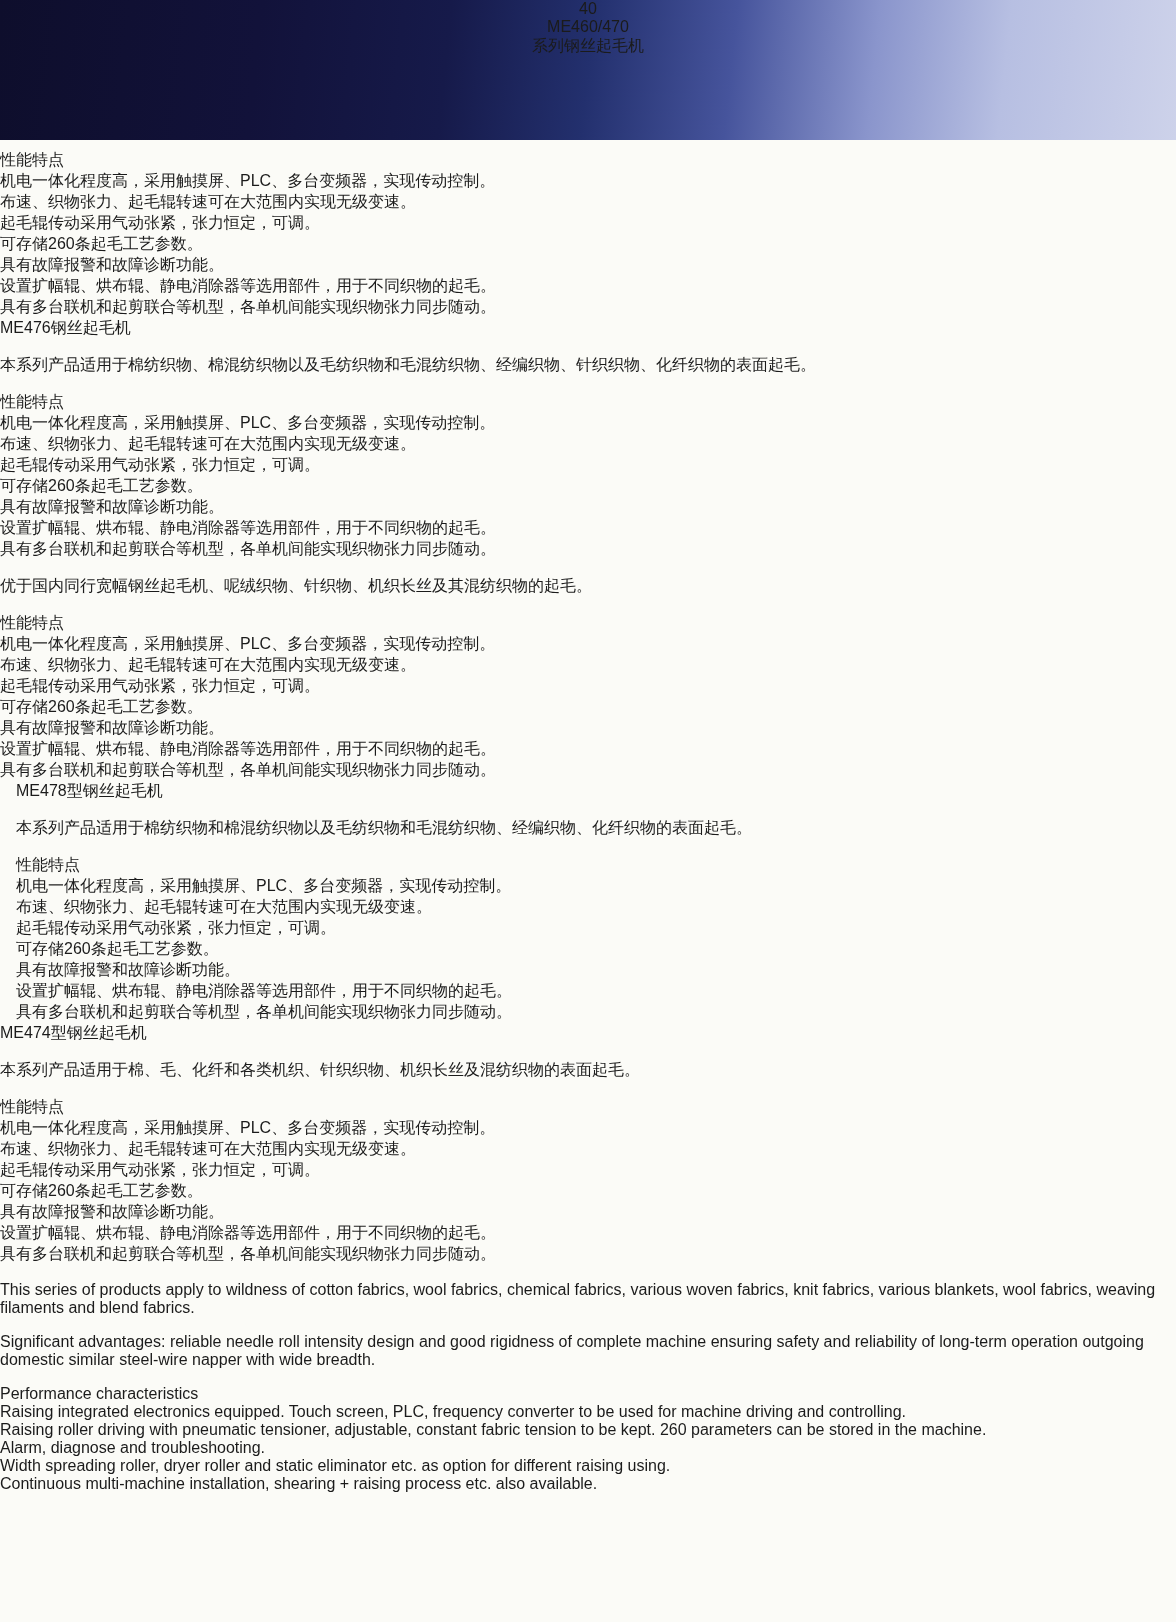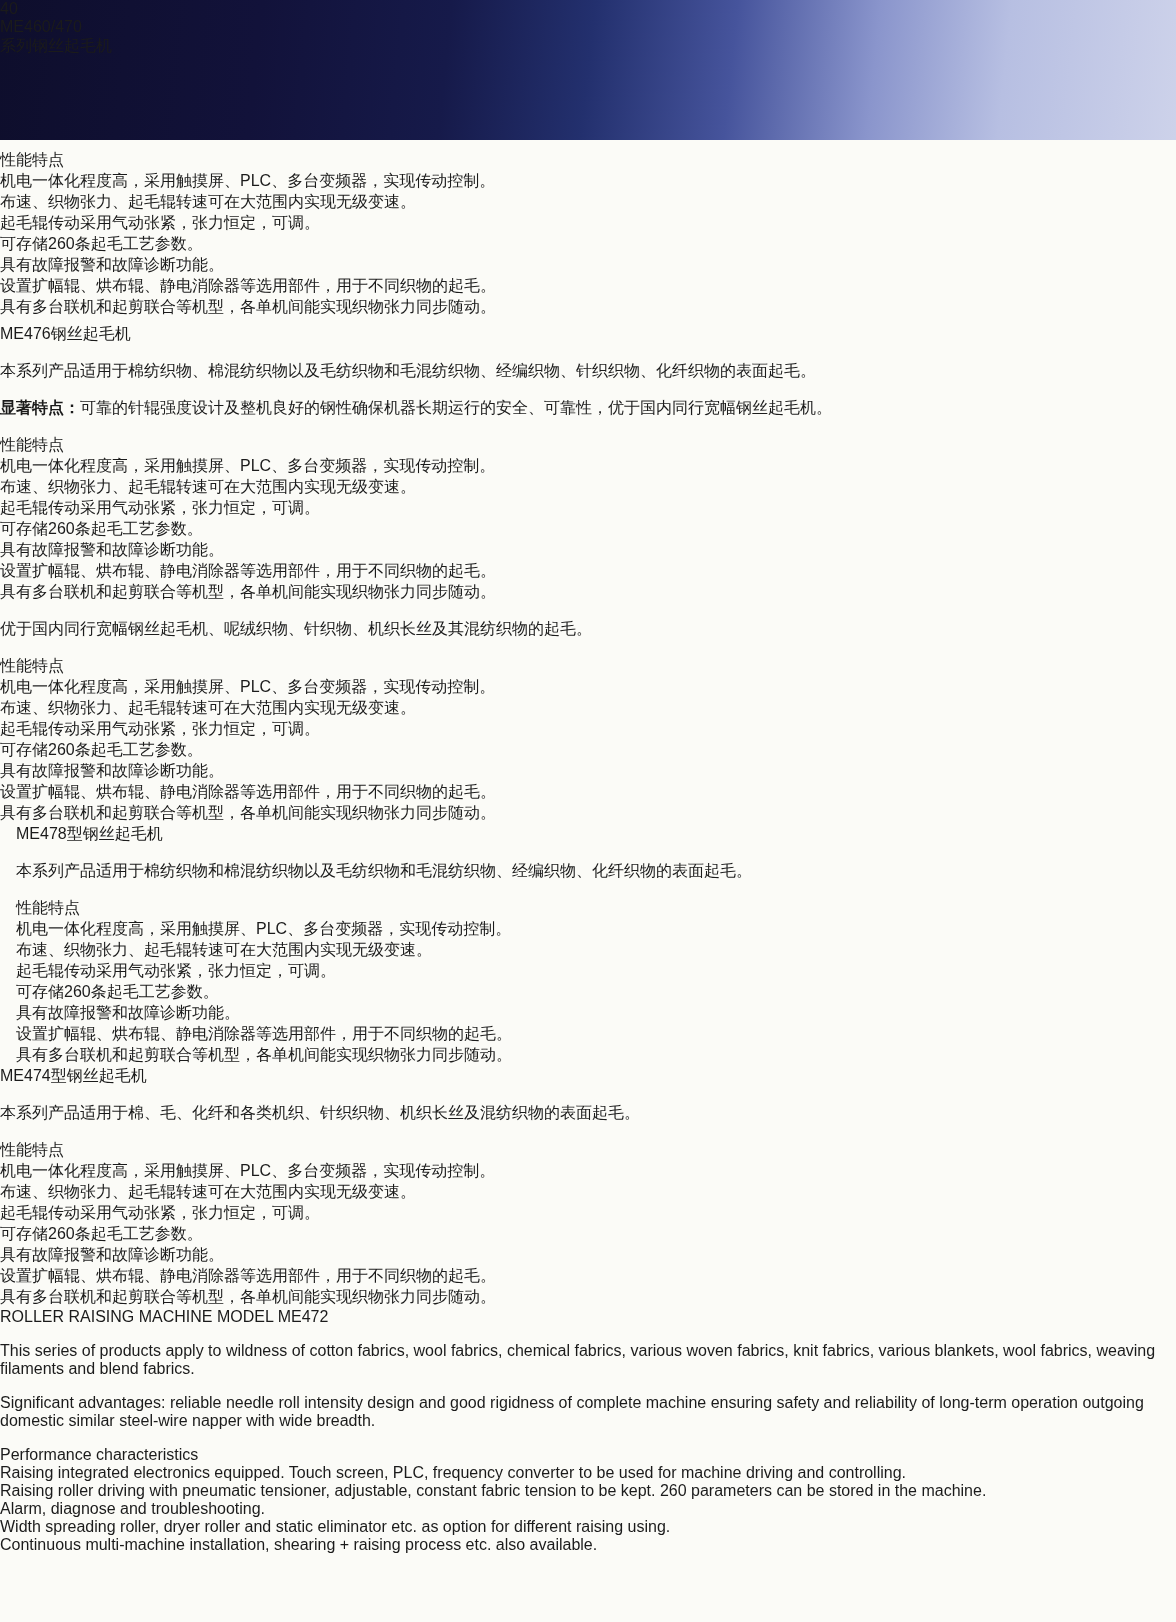--- a/index.html
+++ b/index.html
@@ -57,21 +57,21 @@
   
   .edge-bottom{position:absolute;left:0;right:0;bottom:0;height:5px;
     background:linear-gradient(0deg,#3d3d37 0%,#6f6f66 70%,rgba(150,150,140,.2) 100%);}
   .edge-right{position:absolute;top:165px;bottom:8px;right:3px;width:2px;background:rgba(140,140,133,.45);}
 </style>
 </head>
 <body>
 
 <div id="page">
 
-  <div class="banner" style="background:linear-gradient(96deg,#0e0e2c 0%,#12123a 22%,#161a4a 38%,#23306e 50%,#46549c 62%,#8a95cc 74%,#b7bfe2 85%,#cdd2ea 100%);">
+  <div class="banner" style="background:linear-gradient(96deg,#0e0e2c 0%,#12123a 22%,#161a4a 38%,#23306e 50%,#46549c 62%,#8a95cc 74%,#b7bfe2 85%,#cdd2ea 100%);text-align:center;">
     <div class="banner-swath"></div>
     <div class="banner-waves"></div>
     <div class="banner-decor">40</div>
     <div class="banner-title">ME460/470</div>
     <div class="banner-sub">系列钢丝起毛机</div>
   </div>
   <div class="banner-stripe"></div>
 
   <div class="wm wm1">TTMN.COM</div>
   <div class="wm wm2">中国纺机网</div>
@@ -116,27 +116,26 @@
           <span>设置扩幅辊、烘布辊、静电消除器等选用部件，用于不同织物的起毛。</span>
         </div>
 
         <div class="cn-item">
           <span class="dot-sm"></span>
           <span>具有多台联机和起剪联合等机型，各单机间能实现织物张力同步随动。</span>
         </div>
       </div>
   </div>
 
-  <div class="cn-sec" style="left:612px;top:194px;margin-top:6px;">
+  <div class="cn-sec" style="left:612px;top:194px;">
     <div class="cn-h">
       <span class="dot-lg"></span>
       <span>ME476钢丝起毛机</span>
     </div>
     <p class="cn-intro">本系列产品适用于棉纺织物、棉混纺织物以及毛纺织物和毛混纺织物、经编织物、针织织物、化纤织物的表面起毛。</p>
-    <p class="cn-adv"><b>显著特点：</b><span>可靠的针辊强度设计及整机良好的钢性确保机器长期运行的安全、可靠性，优于国内同行宽幅钢丝起毛机。</span></p>
     <div class="pill">性能特点</div>
     <div class="cn-list">
 
         <div class="cn-item">
           <span class="dot-sm"></span>
           <span>机电一体化程度高，采用触摸屏、PLC、多台变频器，实现传动控制。</span>
         </div>
 
         <div class="cn-item">
           <span class="dot-sm"></span>
@@ -298,24 +297,20 @@
         </div>
 
         <div class="cn-item">
           <span class="dot-sm"></span>
           <span>具有多台联机和起剪联合等机型，各单机间能实现织物张力同步随动。</span>
         </div>
       </div>
   </div>
 
   <div class="en-sec">
-    <div class="en-h">
-      <span class="sq-lg"></span>
-      <span>ROLLER RAISING MACHINE MODEL ME472</span>
-    </div>
     <p class="en-p">This series of products apply to wildness of cotton fabrics, wool fabrics, chemical fabrics, various woven fabrics, knit fabrics, various blankets, wool fabrics, weaving filaments and blend fabrics.</p>
     <p class="en-p" style="margin-top:12px;">Significant advantages: reliable needle roll intensity design and good rigidness of complete machine ensuring safety and reliability of long-term operation outgoing domestic similar steel-wire napper with wide breadth.</p>
     <div class="en-perf">Performance characteristics</div>
     <div class="en-list">
 
         <div class="en-item">
           <span class="sq-sm"></span>
           <span>Raising integrated electronics equipped. Touch screen, PLC, frequency converter to be used for machine driving and controlling.</span>
         </div>
 

